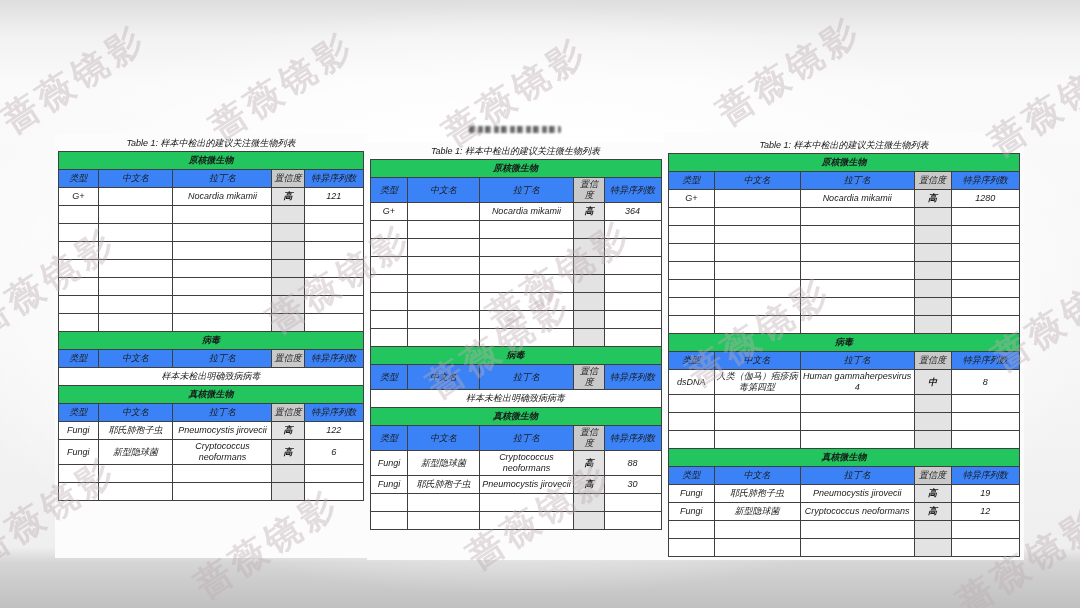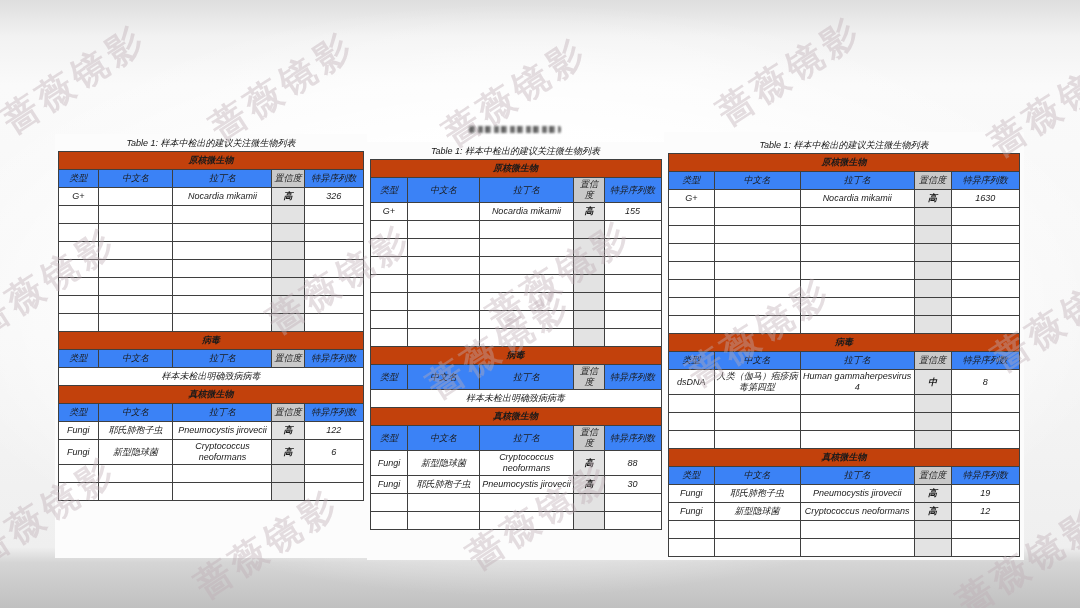--- a/index.html
+++ b/index.html
@@ -25,21 +25,21 @@
     border-collapse:collapse;table-layout:fixed;margin:0 auto;
     background:#fff;
   }
   table.report td{
     border:1px solid #3f3f3f;
     font-size:9px;line-height:11px;color:#1a1a1a;
     text-align:center;vertical-align:middle;
     padding:1px 2px;height:15px;
     word-break:break-word;overflow:hidden;
   }
-  td.sec-td{background:#c2410c;font-weight:bold;font-size:10px;height:13px;}
+  td.sec-td{background:#22c55e;font-weight:bold;font-size:10px;height:13px;}
   td.ch-td{font-size:9.5px;height:14px;background:#3b82f6;}
   td.conf-h{background:#c9c9c9;}
   td.conf-c{background:#e3e3e3;font-weight:bold;}
   td.merged-td{height:64px;background:#fff;font-size:9.5px;}
   .watermark-layer{position:absolute;left:0;top:0;width:1080px;height:608px;z-index:5;pointer-events:none;}
   .wm{
     position:absolute;white-space:nowrap;
     font-size:36px;font-weight:bold;letter-spacing:5px;
     color:rgba(190,172,180,0.40);
     transform:translate(-50%,-50%) rotate(-33deg);
@@ -74,21 +74,21 @@
             <td class="ch-td">中文名</td>
             <td class="ch-td">拉丁名</td>
             <td class="ch-td conf-h">置信度</td>
             <td class="ch-td">特异序列数</td>
           </tr>
           <tr>
             <td>G+</td>
             <td></td>
             <td>Nocardia mikamii</td>
             <td class="conf-c">高</td>
-            <td>326</td>
+            <td>121</td>
           </tr>
           <tr>
             <td></td>
             <td></td>
             <td></td>
             <td class="conf-c"></td>
             <td></td>
           </tr>
           <tr>
             <td></td>
@@ -206,21 +206,21 @@
             <td class="ch-td">中文名</td>
             <td class="ch-td">拉丁名</td>
             <td class="ch-td conf-h">置信度</td>
             <td class="ch-td">特异序列数</td>
           </tr>
           <tr>
             <td>G+</td>
             <td></td>
             <td>Nocardia mikamii</td>
             <td class="conf-c">高</td>
-            <td>155</td>
+            <td>364</td>
           </tr>
           <tr>
             <td></td>
             <td></td>
             <td></td>
             <td class="conf-c"></td>
             <td></td>
           </tr>
           <tr>
             <td></td>
@@ -338,21 +338,21 @@
             <td class="ch-td">中文名</td>
             <td class="ch-td">拉丁名</td>
             <td class="ch-td conf-h">置信度</td>
             <td class="ch-td">特异序列数</td>
           </tr>
           <tr>
             <td>G+</td>
             <td></td>
             <td>Nocardia mikamii</td>
             <td class="conf-c">高</td>
-            <td>1630</td>
+            <td>1280</td>
           </tr>
           <tr>
             <td></td>
             <td></td>
             <td></td>
             <td class="conf-c"></td>
             <td></td>
           </tr>
           <tr>
             <td></td>

